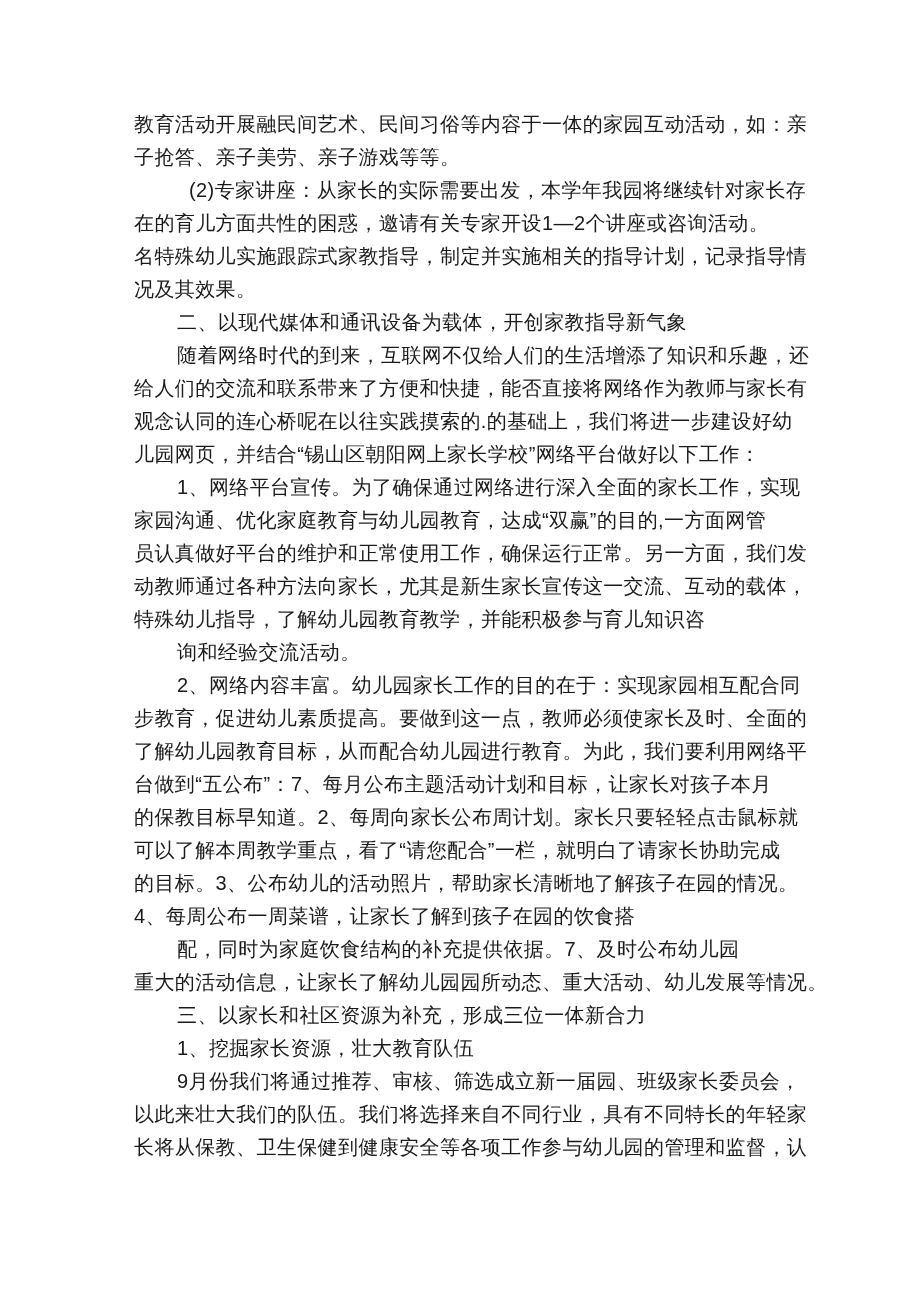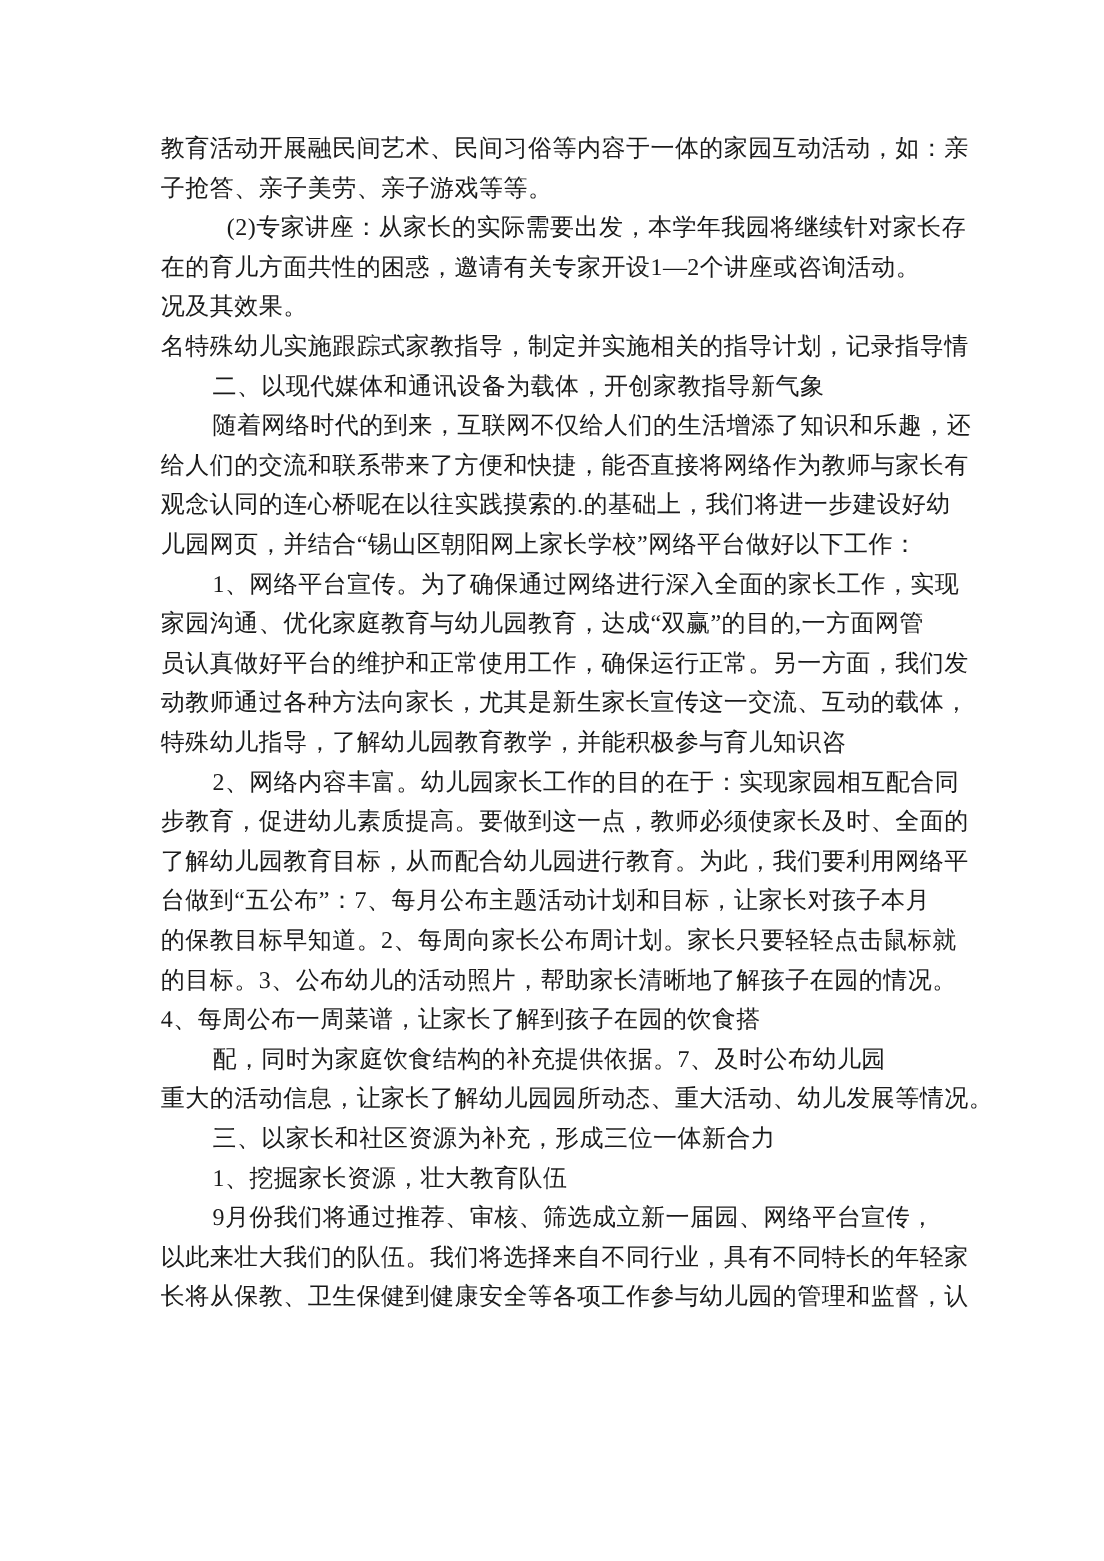--- a/index.html
+++ b/index.html
@@ -11,60 +11,62 @@
     width: 920px;
     height: 1301px;
     position: relative;
     overflow: hidden;
   }
   .page {
     position: absolute;
     left: 134px;
     top: 108px;
     width: 660px;
-    font-family: Liberation Serif, serif;
+    font-family: Liberation Sans, sans-serif;
     font-size: 20px;
     color: #1a1a1a;
   }
   .line {
     height: 33px;
     line-height: 33px;
     white-space: nowrap;
     letter-spacing: 0.4px;
   }
   .indent1 { padding-left: 43px; }
   .indent2 { padding-left: 55px; }
 </style>
 </head>
 <body>
 
 <div class="page">
   <div class="line">教育活动开展融民间艺术、民间习俗等内容于一体的家园互动活动，如：亲</div>
   <div class="line">子抢答、亲子美劳、亲子游戏等等。</div>
   <div class="line indent2">(2)专家讲座：从家长的实际需要出发，本学年我园将继续针对家长存</div>
   <div class="line">在的育儿方面共性的困惑，邀请有关专家开设1—2个讲座或咨询活动。</div>
+  <div class="line">名特殊幼儿实施跟踪式家教指导，制定并实施相关的指导计划，记录指导情</div>
   <div class="line">况及其效果。</div>
-  <div class="line">名特殊幼儿实施跟踪式家教指导，制定并实施相关的指导计划，记录指导情</div>
   <div class="line indent1">二、以现代媒体和通讯设备为载体，开创家教指导新气象</div>
   <div class="line indent1">随着网络时代的到来，互联网不仅给人们的生活增添了知识和乐趣，还</div>
   <div class="line">给人们的交流和联系带来了方便和快捷，能否直接将网络作为教师与家长有</div>
   <div class="line">观念认同的连心桥呢在以往实践摸索的.的基础上，我们将进一步建设好幼</div>
   <div class="line">儿园网页，并结合“锡山区朝阳网上家长学校”网络平台做好以下工作：</div>
   <div class="line indent1">1、网络平台宣传。为了确保通过网络进行深入全面的家长工作，实现</div>
   <div class="line">家园沟通、优化家庭教育与幼儿园教育，达成“双赢”的目的,一方面网管</div>
   <div class="line">员认真做好平台的维护和正常使用工作，确保运行正常。另一方面，我们发</div>
   <div class="line">动教师通过各种方法向家长，尤其是新生家长宣传这一交流、互动的载体，</div>
   <div class="line">特殊幼儿指导，了解幼儿园教育教学，并能积极参与育儿知识咨</div>
+  <div class="line indent1">询和经验交流活动。</div>
   <div class="line indent1">2、网络内容丰富。幼儿园家长工作的目的在于：实现家园相互配合同</div>
   <div class="line">步教育，促进幼儿素质提高。要做到这一点，教师必须使家长及时、全面的</div>
   <div class="line">了解幼儿园教育目标，从而配合幼儿园进行教育。为此，我们要利用网络平</div>
   <div class="line">台做到“五公布”：7、每月公布主题活动计划和目标，让家长对孩子本月</div>
   <div class="line">的保教目标早知道。2、每周向家长公布周计划。家长只要轻轻点击鼠标就</div>
+  <div class="line">可以了解本周教学重点，看了“请您配合”一栏，就明白了请家长协助完成</div>
   <div class="line">的目标。3、公布幼儿的活动照片，帮助家长清晰地了解孩子在园的情况。</div>
   <div class="line">4、每周公布一周菜谱，让家长了解到孩子在园的饮食搭</div>
   <div class="line indent1">配，同时为家庭饮食结构的补充提供依据。7、及时公布幼儿园</div>
   <div class="line">重大的活动信息，让家长了解幼儿园园所动态、重大活动、幼儿发展等情况。</div>
   <div class="line indent1">三、以家长和社区资源为补充，形成三位一体新合力</div>
   <div class="line indent1">1、挖掘家长资源，壮大教育队伍</div>
-  <div class="line indent1">9月份我们将通过推荐、审核、筛选成立新一届园、网络平台宣传，</div>
+  <div class="line indent1">9月份我们将通过推荐、审核、筛选成立新一届园、班级家长委员会，</div>
   <div class="line">以此来壮大我们的队伍。我们将选择来自不同行业，具有不同特长的年轻家</div>
   <div class="line">长将从保教、卫生保健到健康安全等各项工作参与幼儿园的管理和监督，认</div>
 </div>
 
 </body></html>

